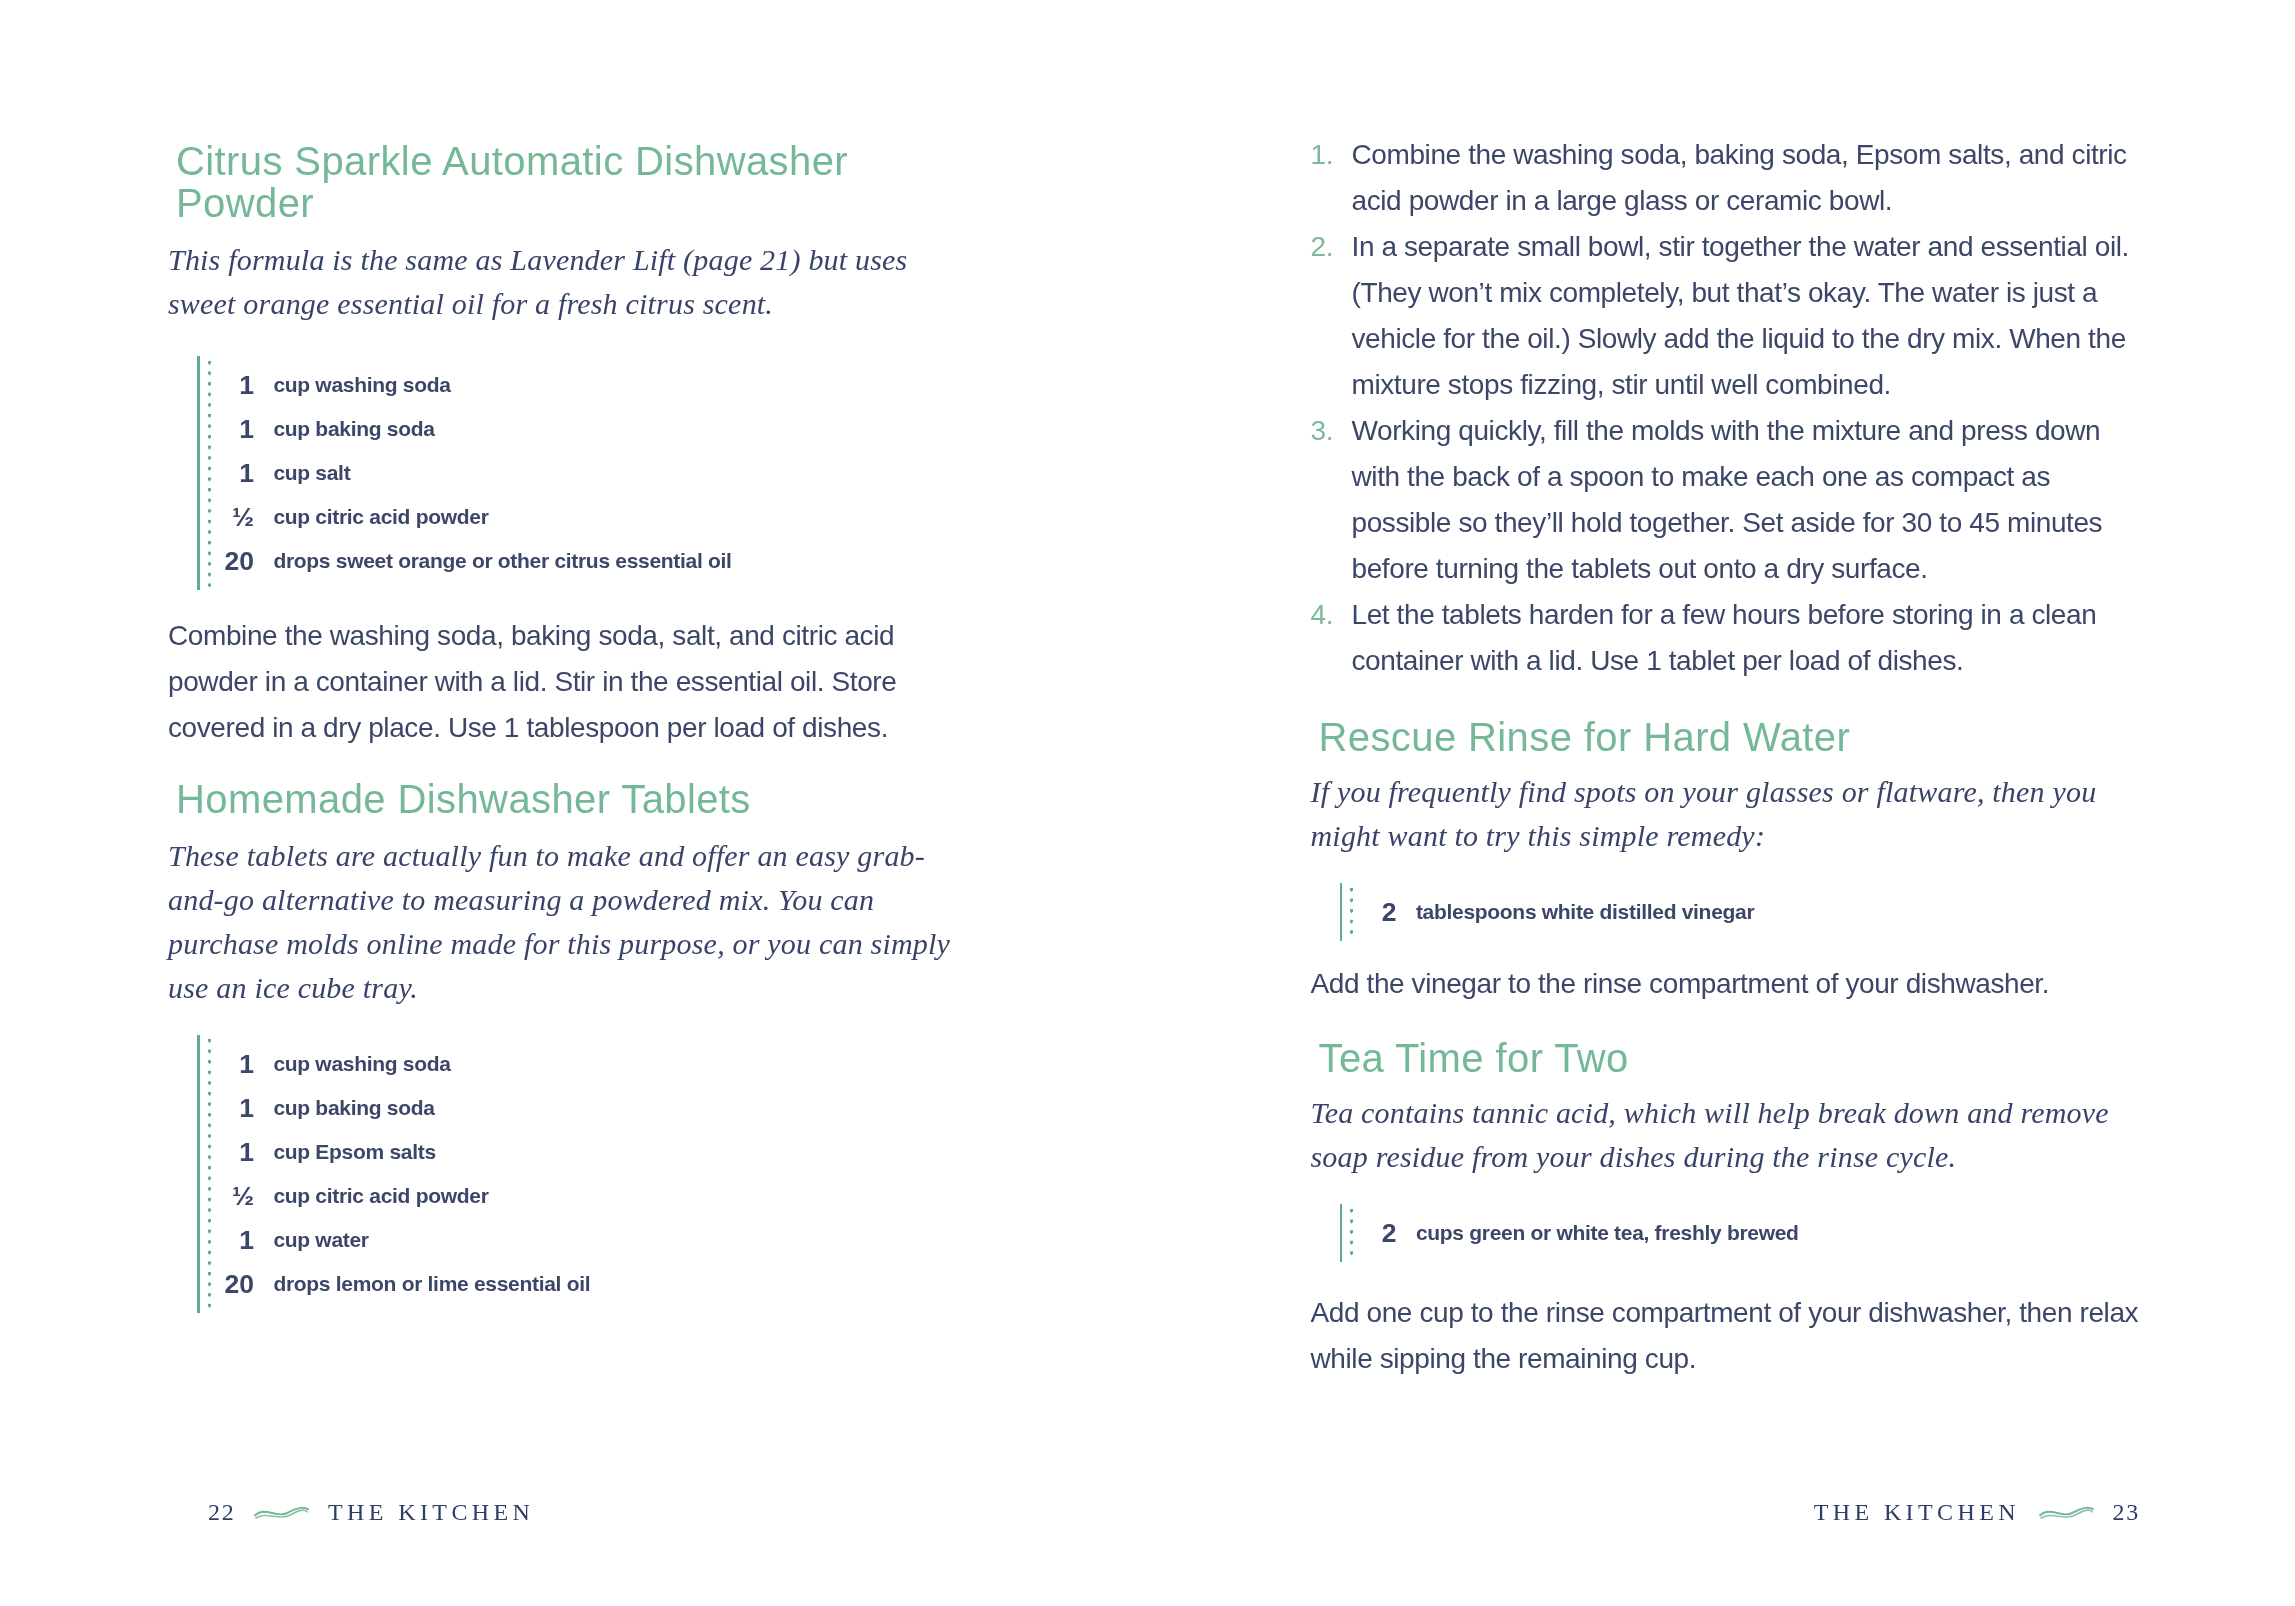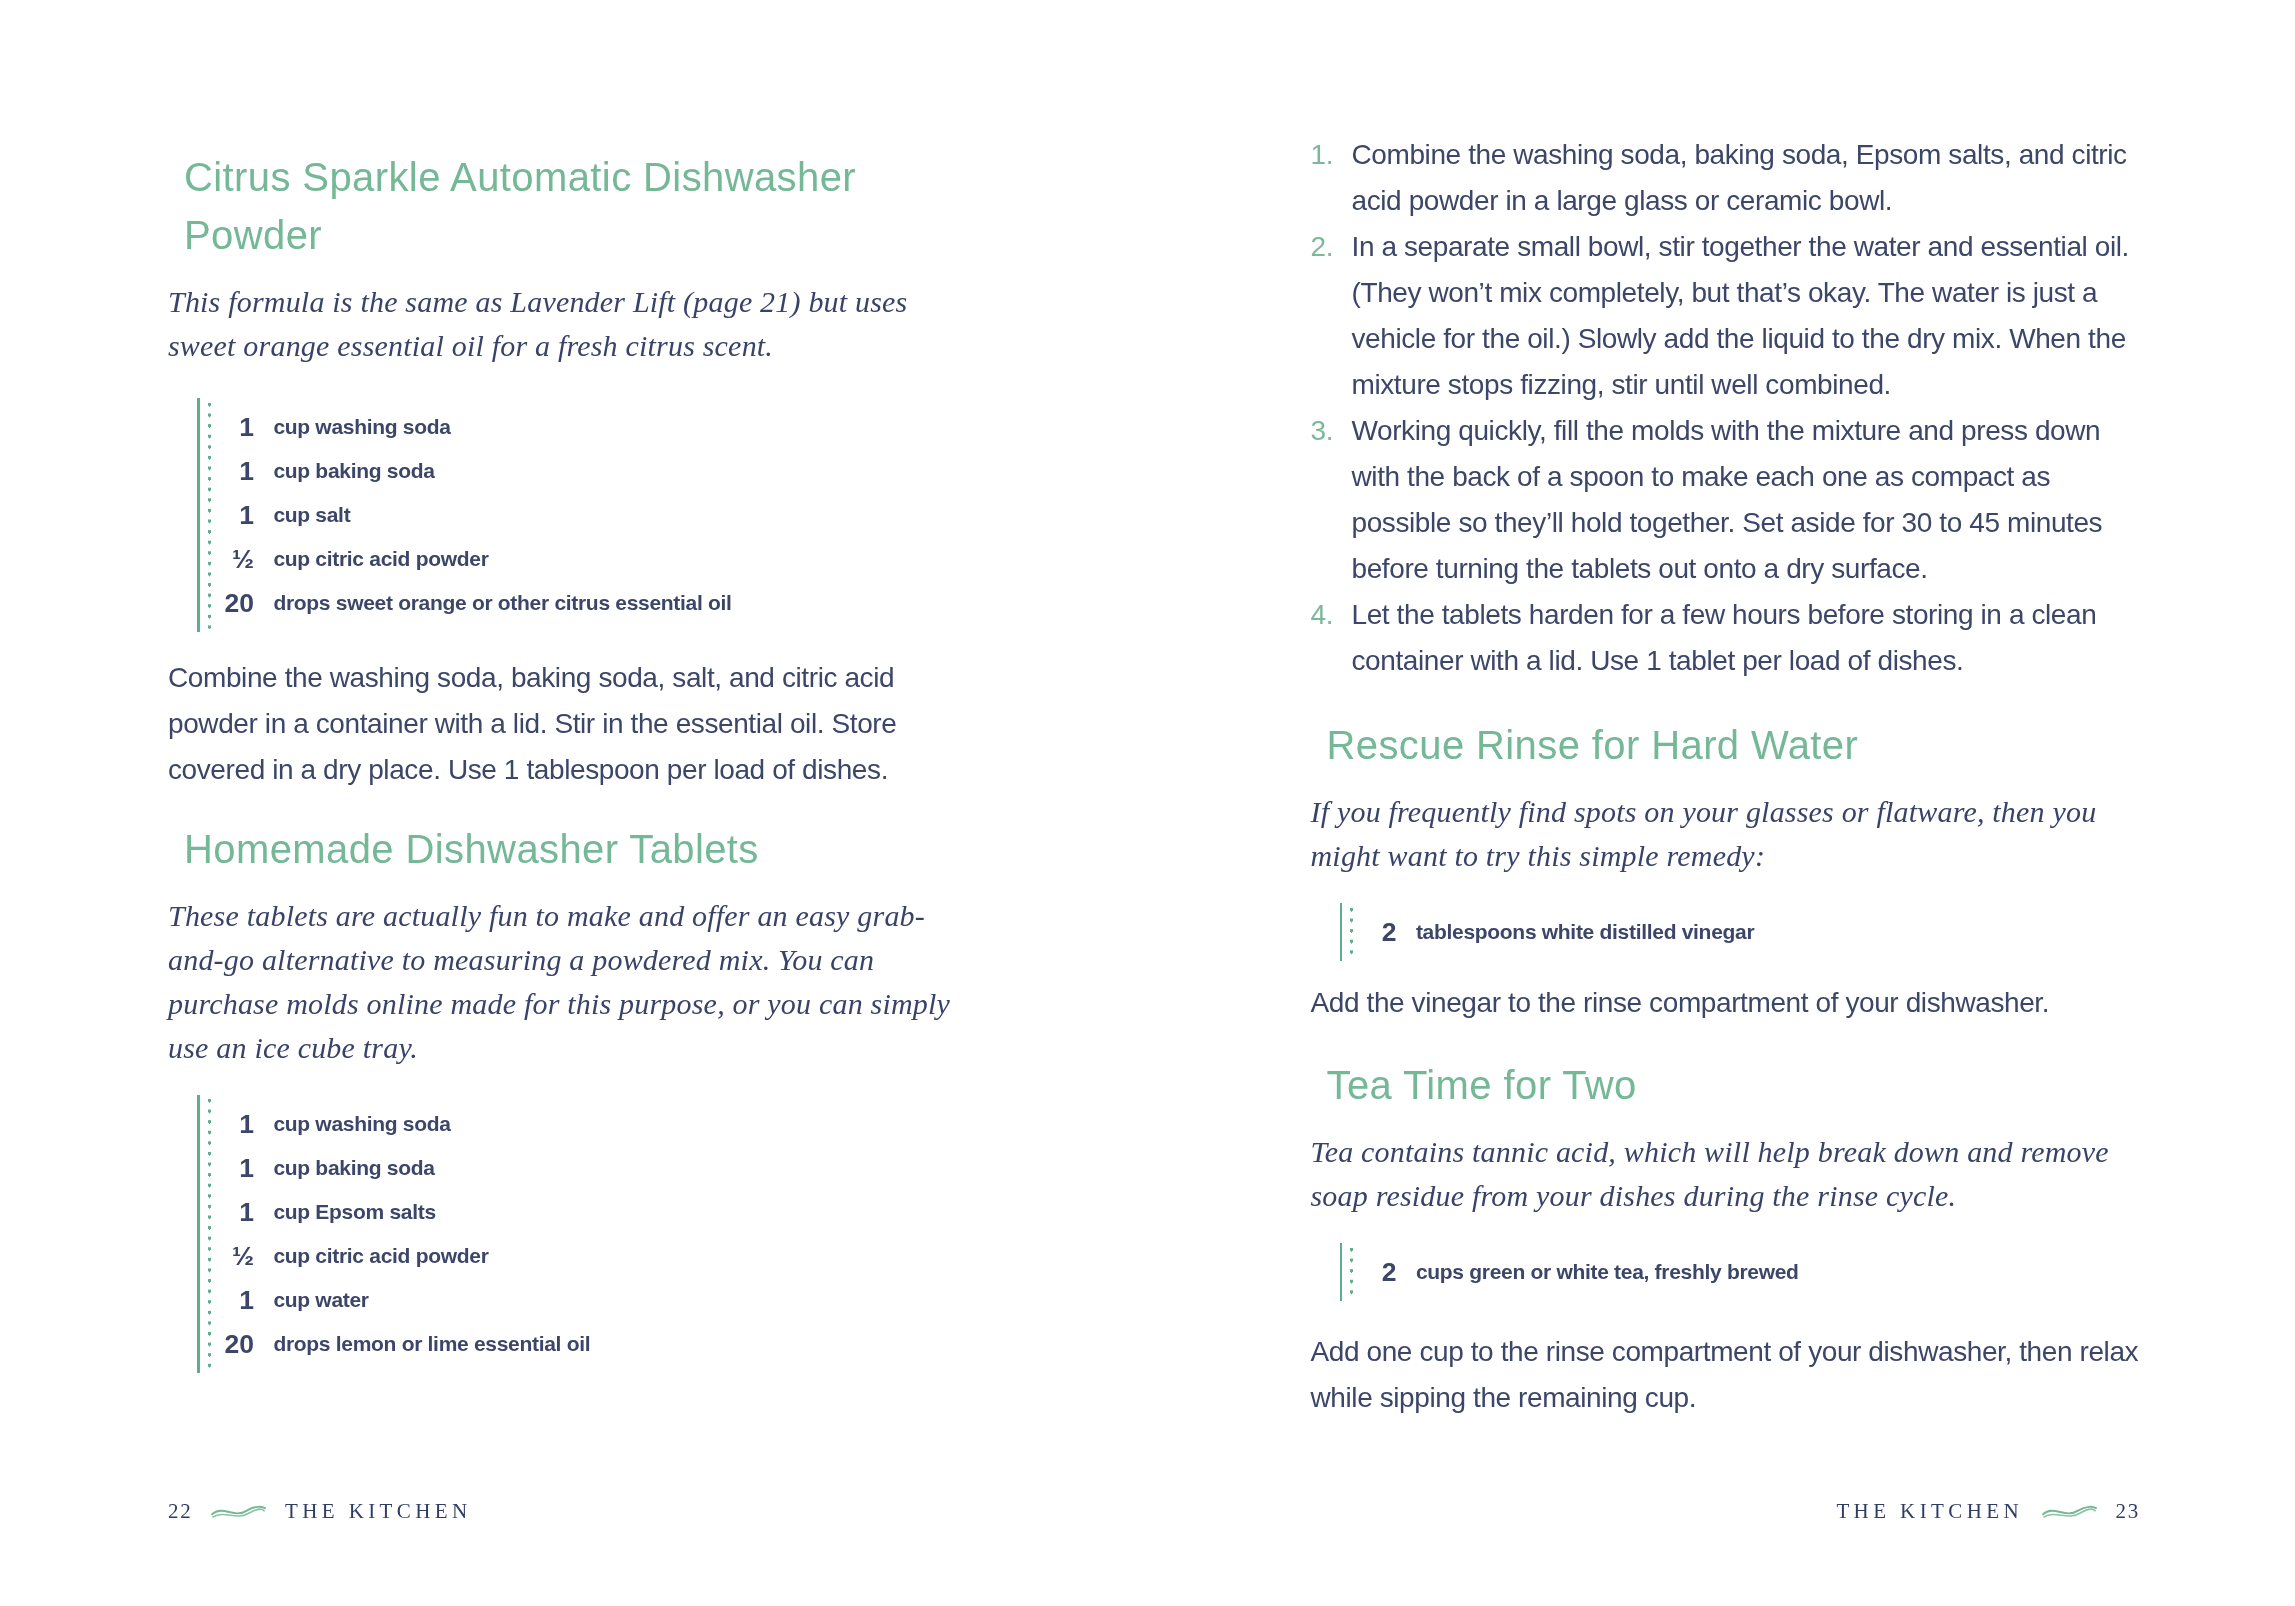--- a/index.html
+++ b/index.html
@@ -12,24 +12,24 @@
     position:relative;
   }
   .spread{display:flex;width:2295px;height:1607px;}
   .page{width:1148px;height:1607px;position:relative;}
 
   .col{position:absolute;top:132px;}
   .col-left{left:168px;width:795px;}
   .col-right{left:163px;width:834px;}
 
   .recipe-title{
-    margin:16px;
+    margin:8px;
     font-weight:300;
     font-size:40px;
-    line-height:58px;
+    line-height:42px;
     letter-spacing:0.4px;
     color:#74b897;
     max-width:777px;
   }
   .mt-sec{margin-top:26.5px;}
   .mt-sec2{margin-top:32px;}
   .mt-sec3{margin-top:30px;}
 
   .intro{
     margin:14px 0 0 0;
@@ -104,23 +104,24 @@
     color:#3c4668;
   }
 
   .footer{
     position:absolute;
     top:1499px;
     display:flex;
     align-items:center;
     gap:17.7px;
     font-family:"Liberation Serif",serif;
-    font-size:21px;
+    font-size:24px;
     letter-spacing:4.4px;
     color:#2f3d63;
+    margin-left:40px;
   }
   .footer-left{left:168px;}
   .footer-right{right:155px;}
   .pgnum{letter-spacing:1.8px;}
   .swash{flex:0 0 auto;display:block;}
 </style>
 </head>
 <body>
 
 <div class="spread">

